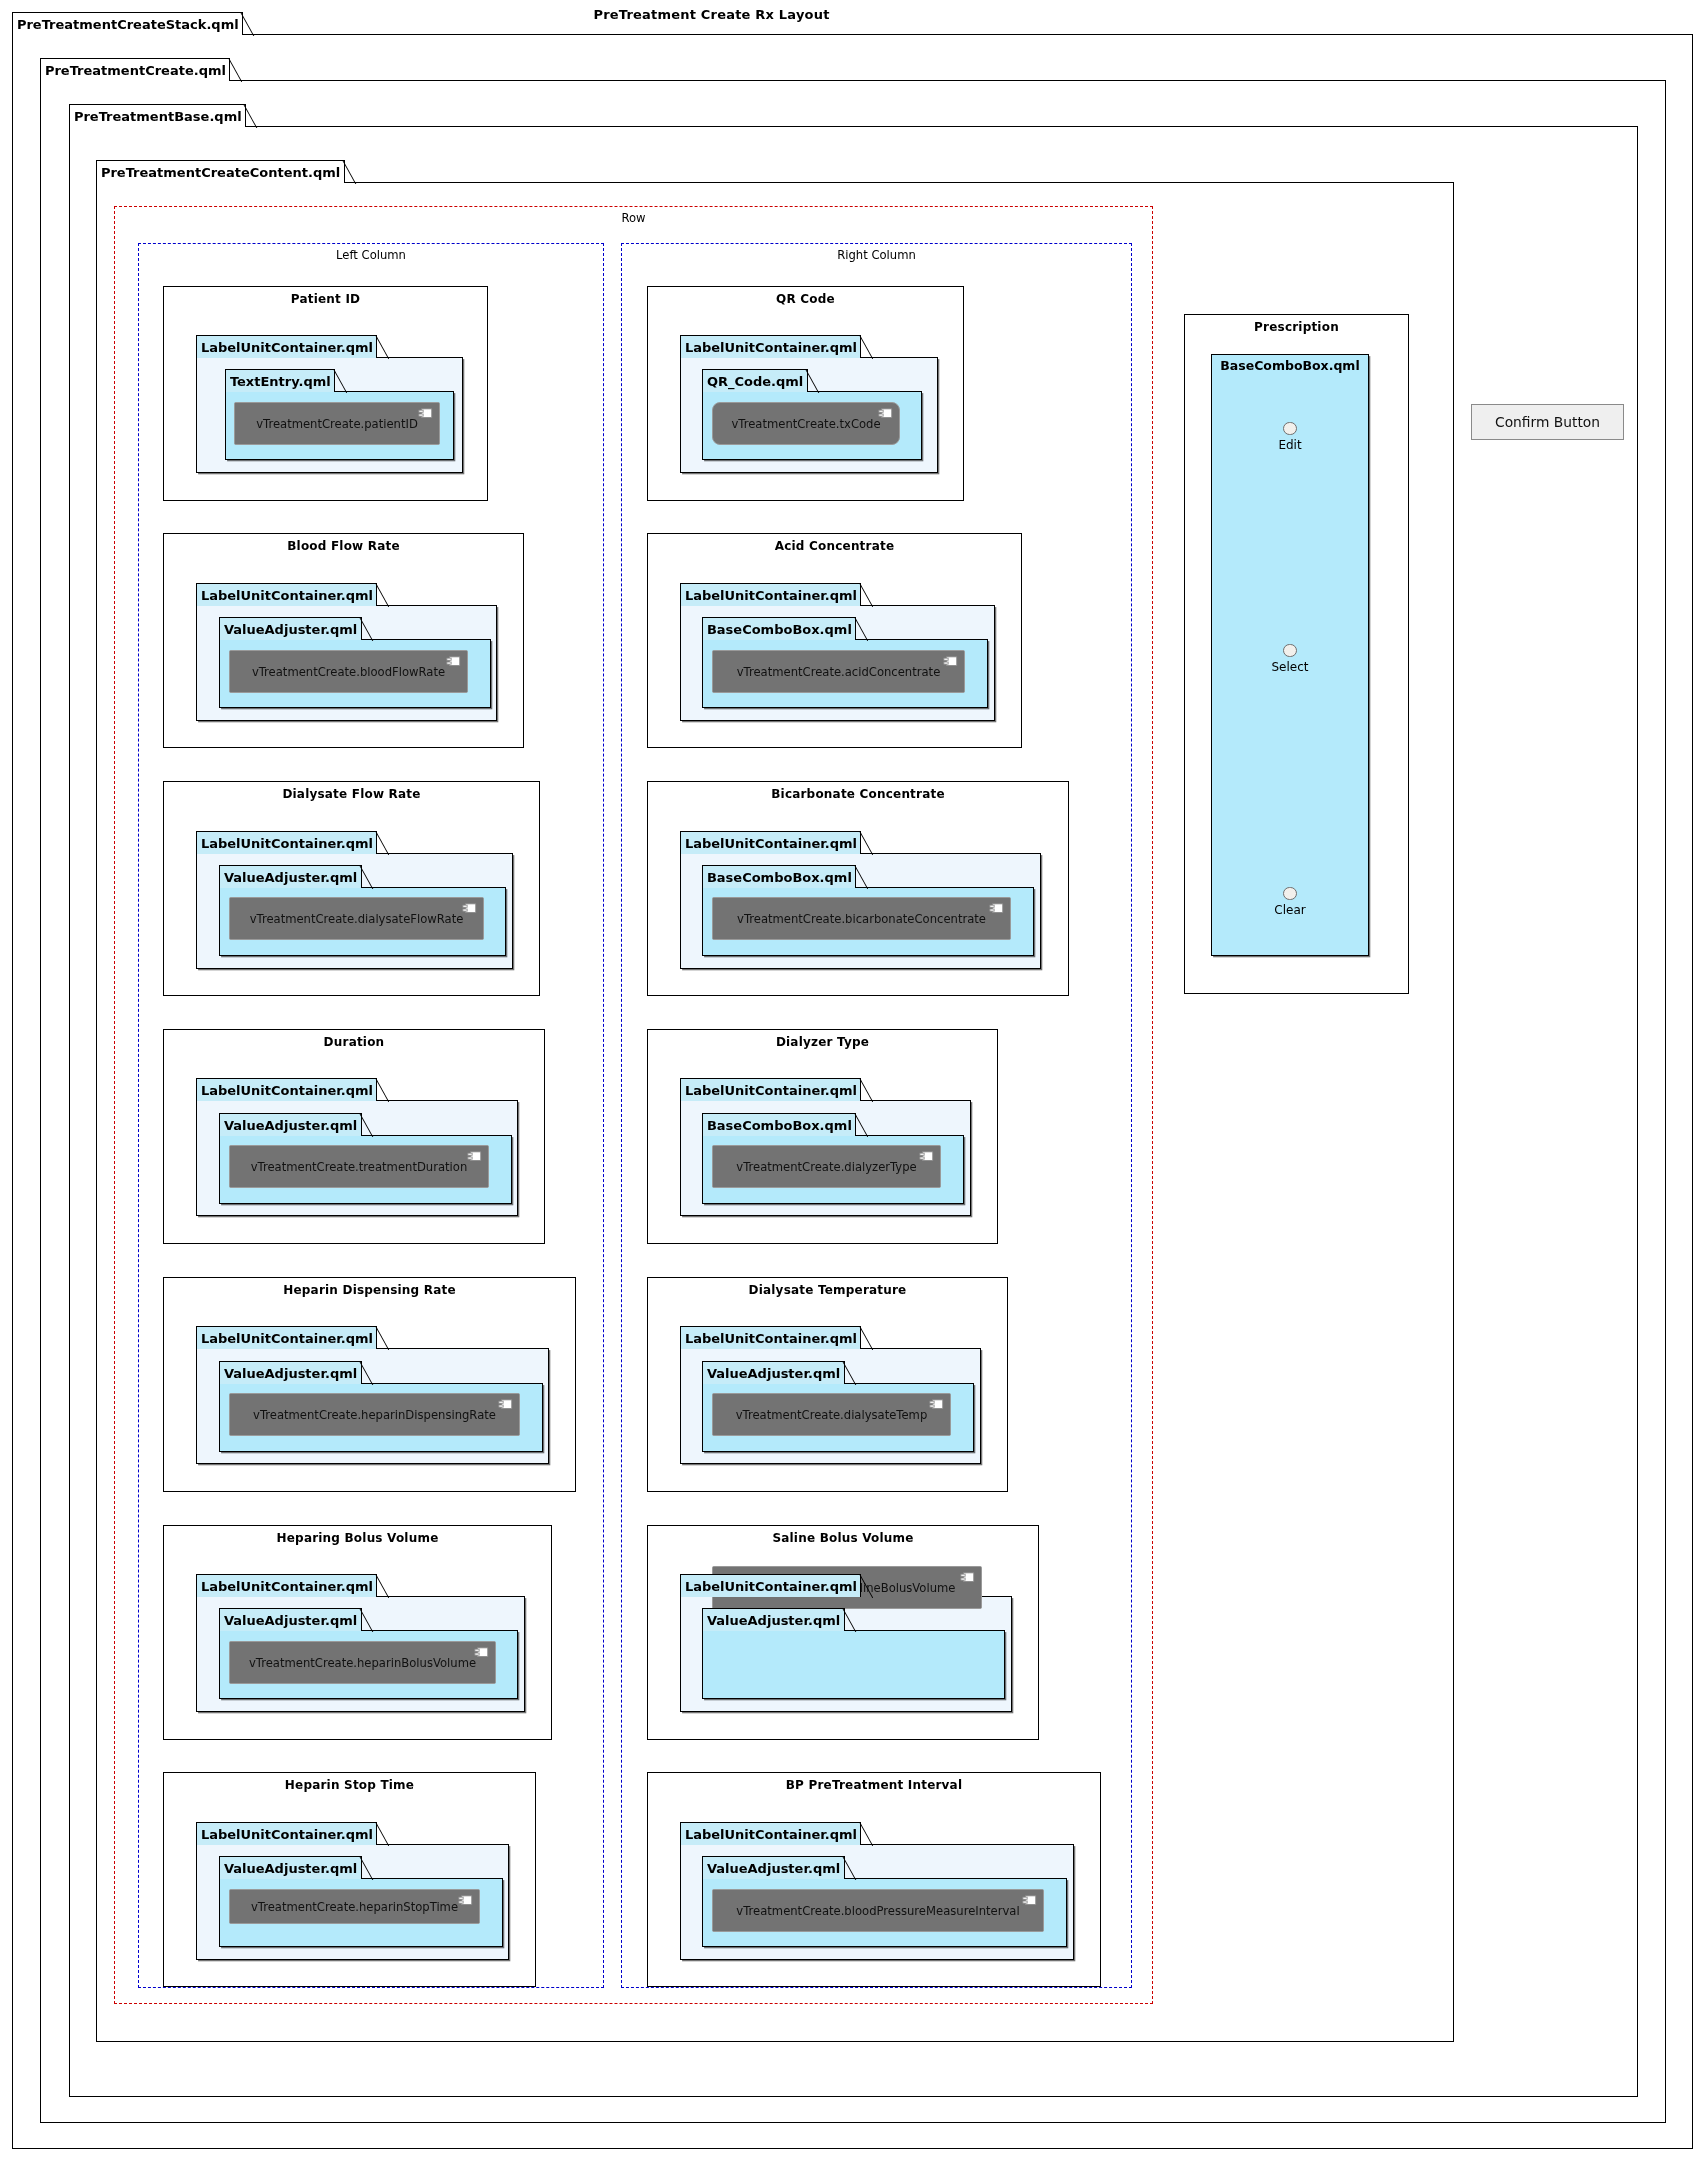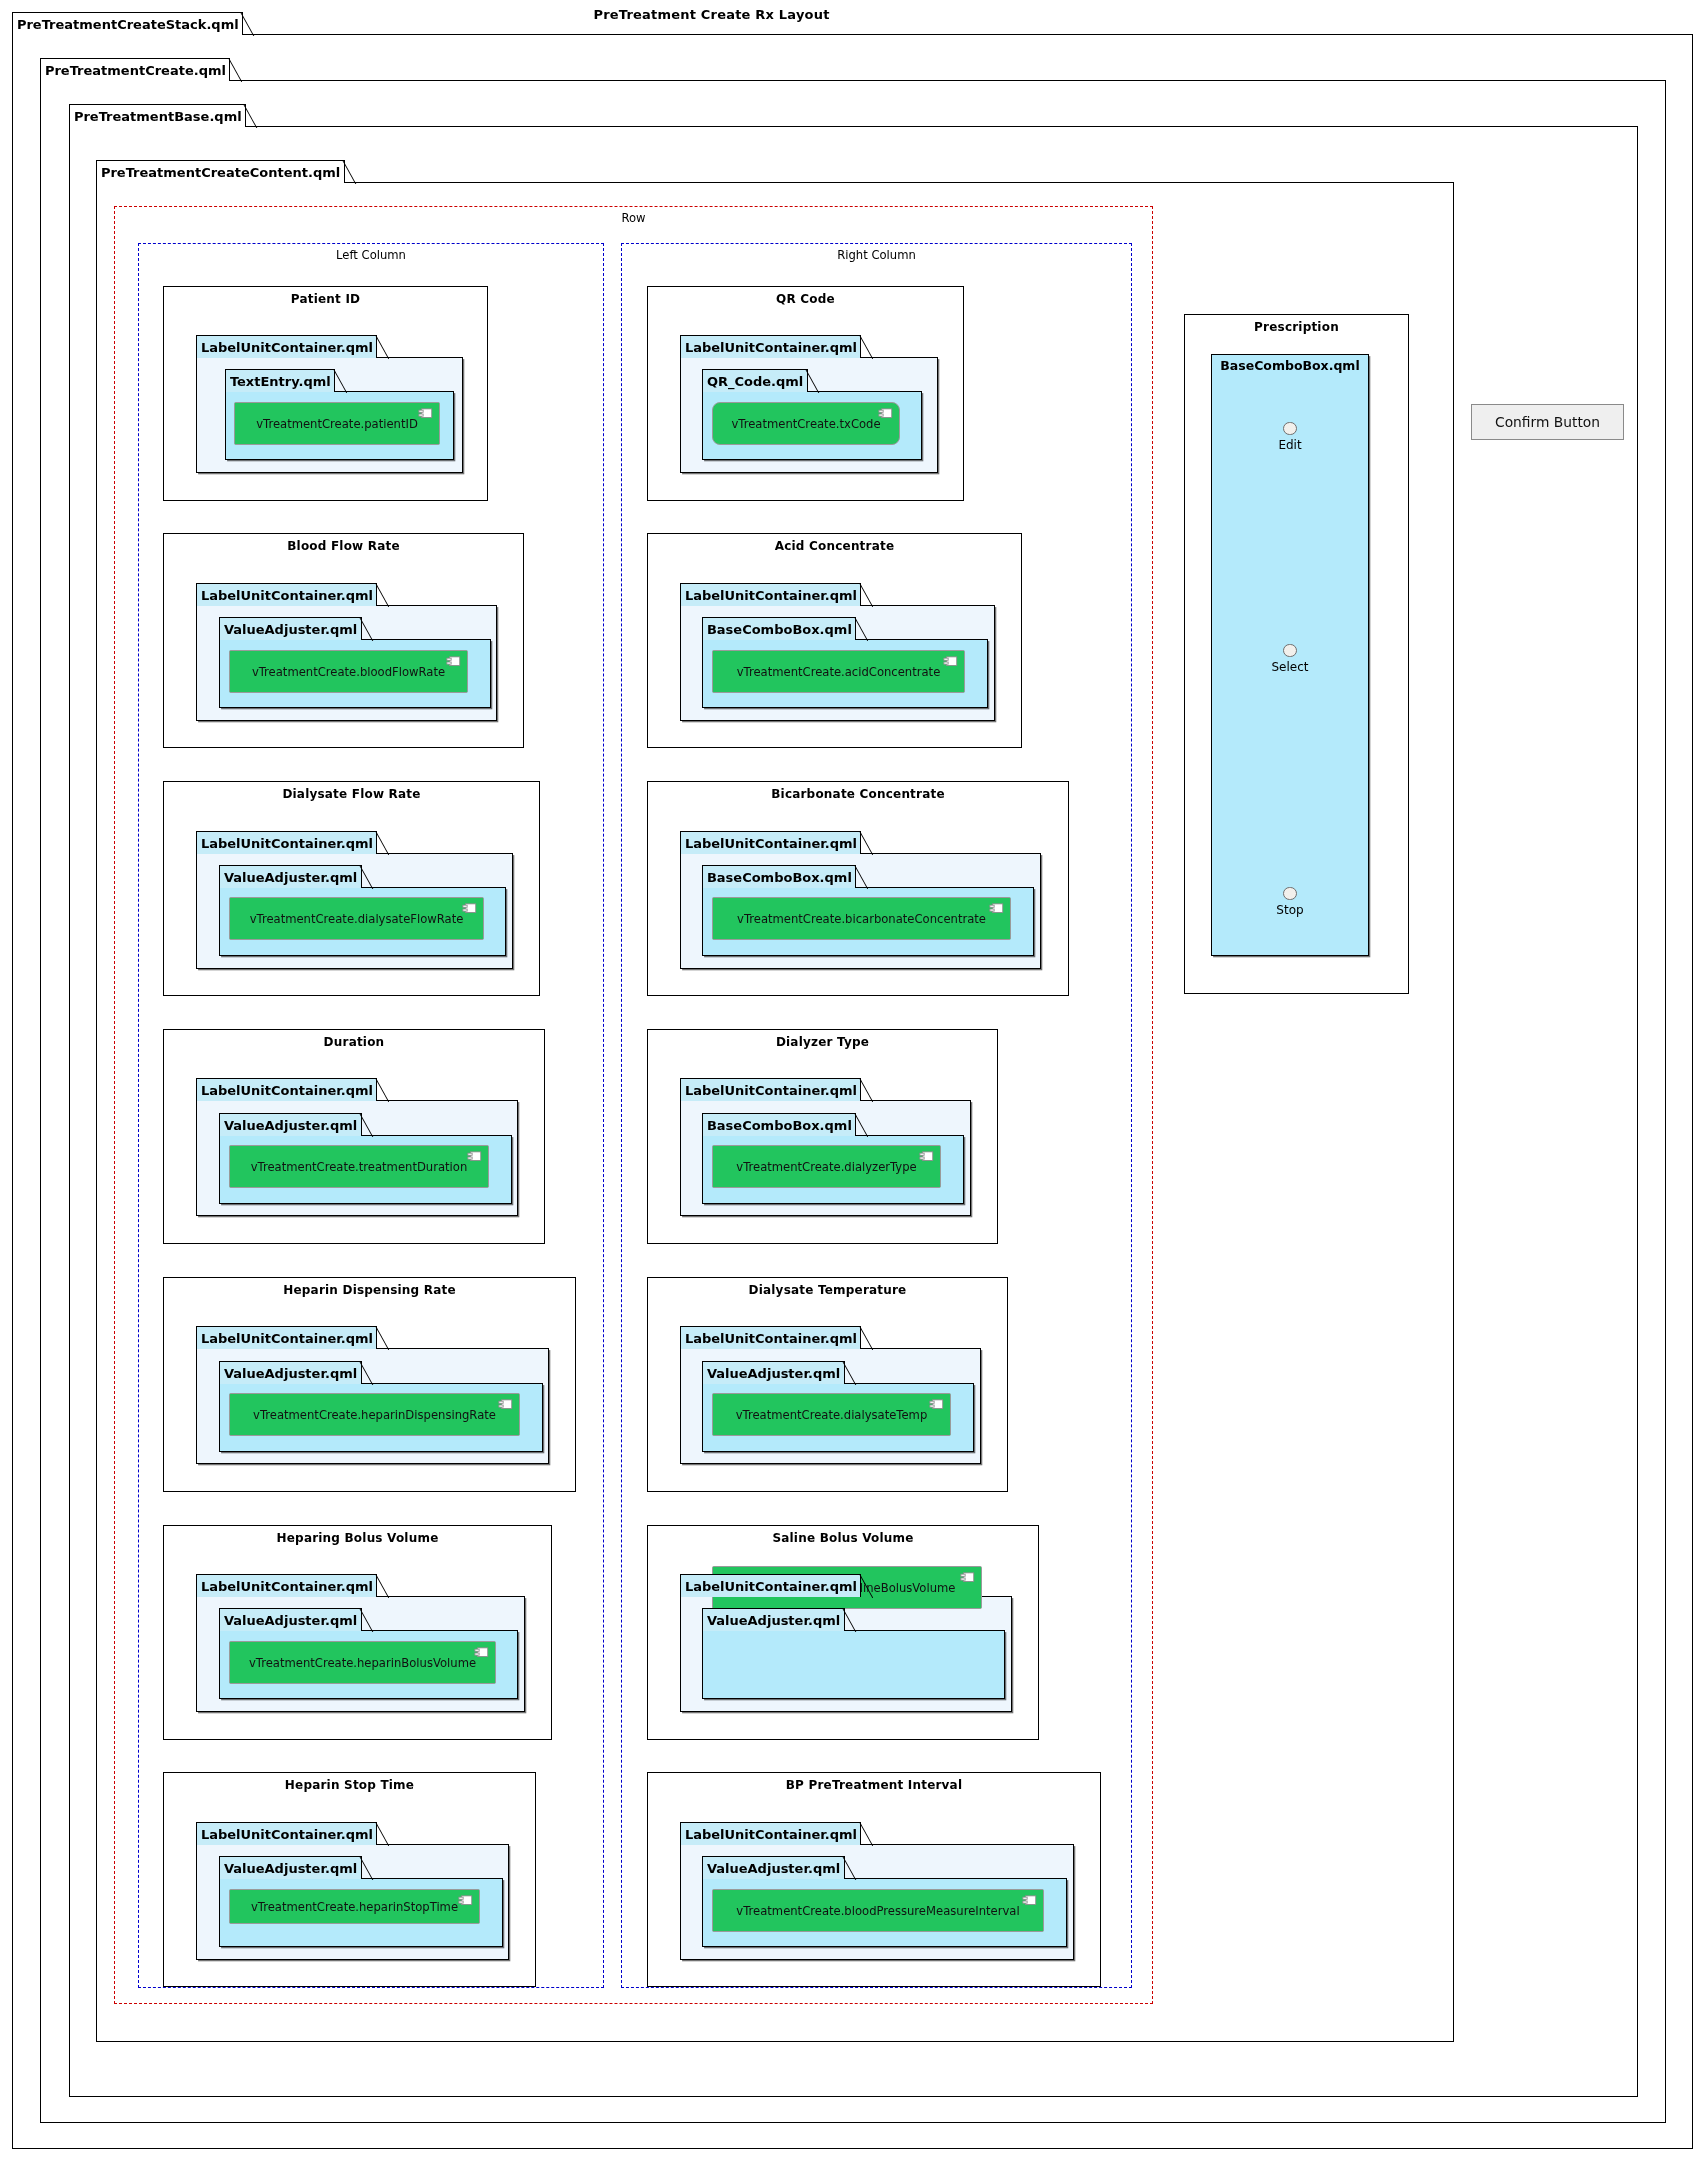--- a/index.html
+++ b/index.html
@@ -93,21 +93,21 @@
     background:#b4eafb;
     box-shadow:1.7px 1.7px 0 -0.4px rgba(0,0,0,.55);
   }
   .pkg-inner > .tab{background:#c6ecf8;}
 
   
   .component{
     position:absolute;
     box-sizing:border-box;
     border:1px solid #9a9a9a;
-    background:#22c55e;
+    background:#737373;
     border-radius:1.7px;
     display:flex;align-items:center;justify-content:center;
     font-size:11.6px;color:#111;
     padding:0 7px;
     white-space:nowrap;
   }
   .component .comp-icon{
     position:absolute;right:6px;top:5.2px;
     width:14.6px;height:10.3px;
   }
@@ -535,20 +535,20 @@
     <span class="dot-label">Edit</span>
   </div>
 
   <div class="combo-item" style="top:289px;">
     <span class="dot"></span>
     <span class="dot-label">Select</span>
   </div>
 
   <div class="combo-item" style="top:532px;">
     <span class="dot"></span>
-    <span class="dot-label">Stop</span>
+    <span class="dot-label">Clear</span>
   </div>
 </div>
 
 <div class="plain-button" style="left:1471px;top:404px;width:153px;height:36px;">
   <span>Confirm Button</span>
 </div>
 
 
 </body></html>

